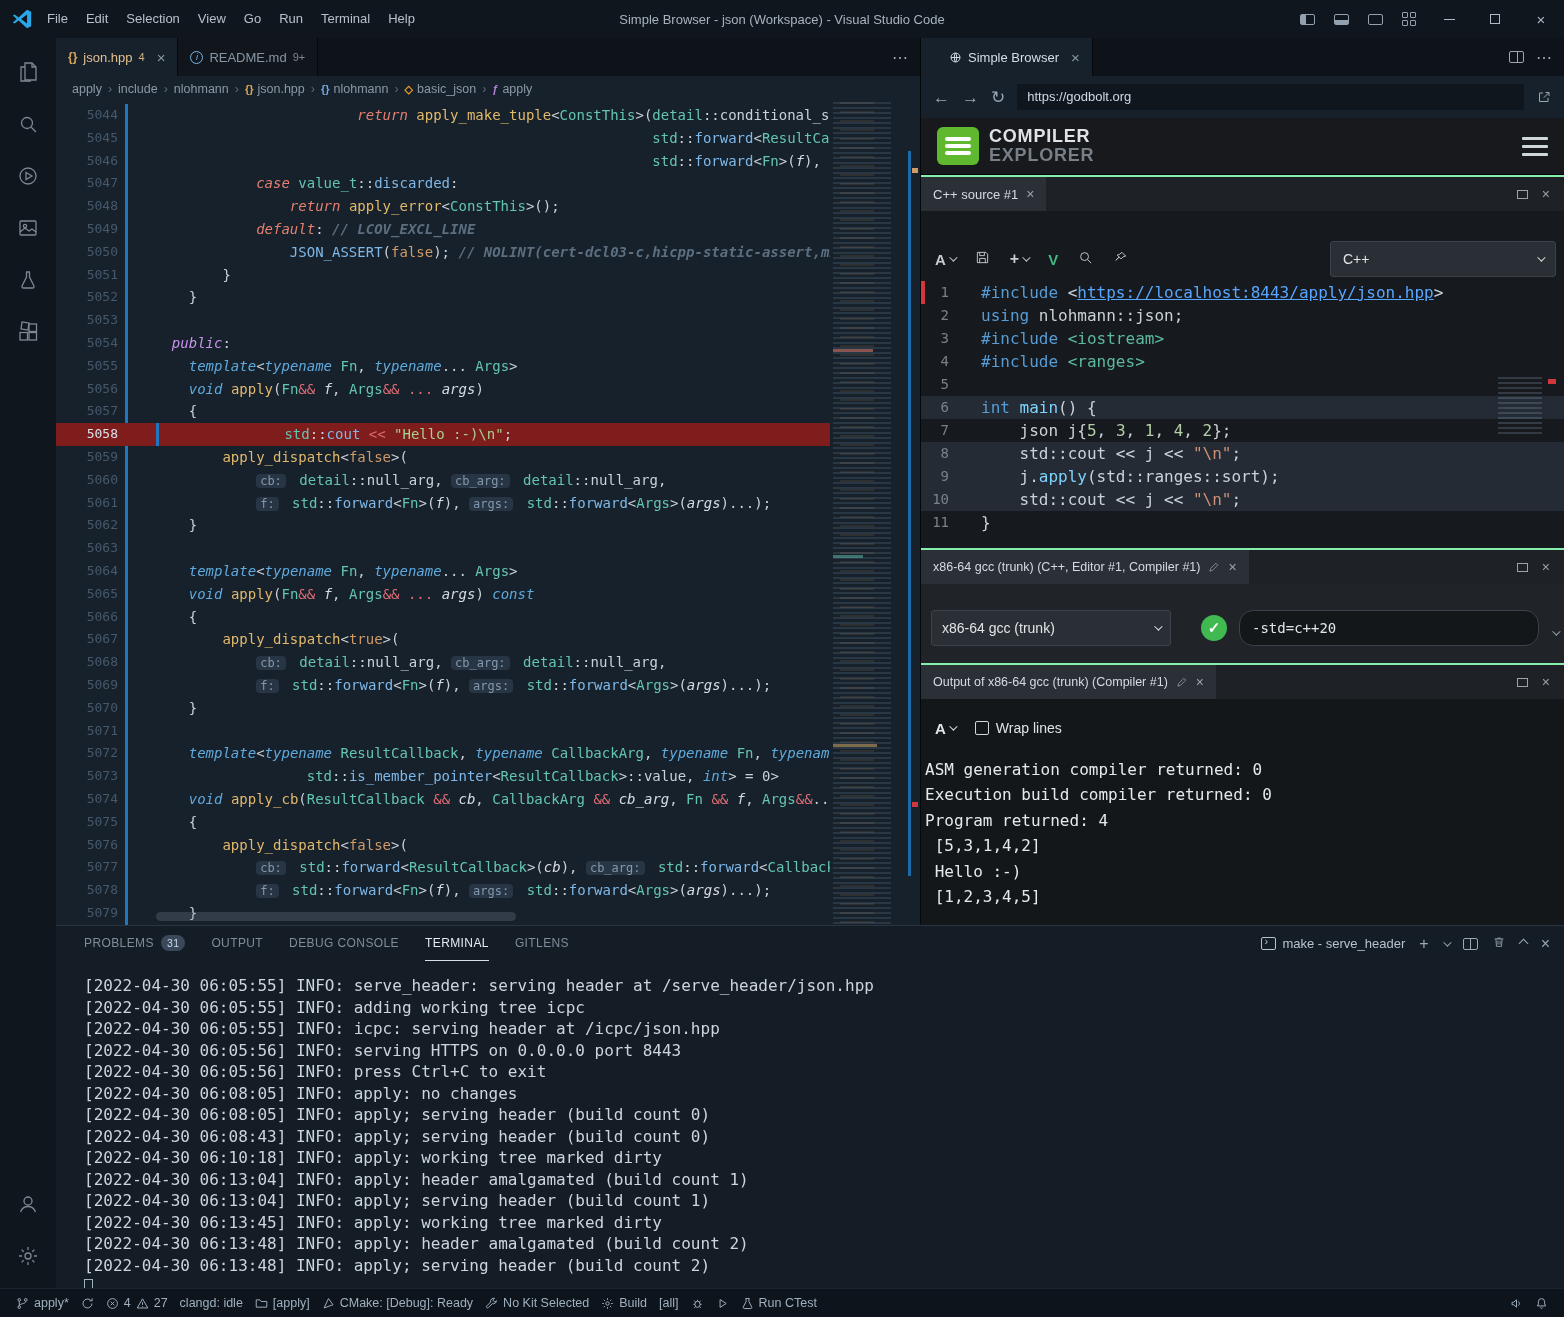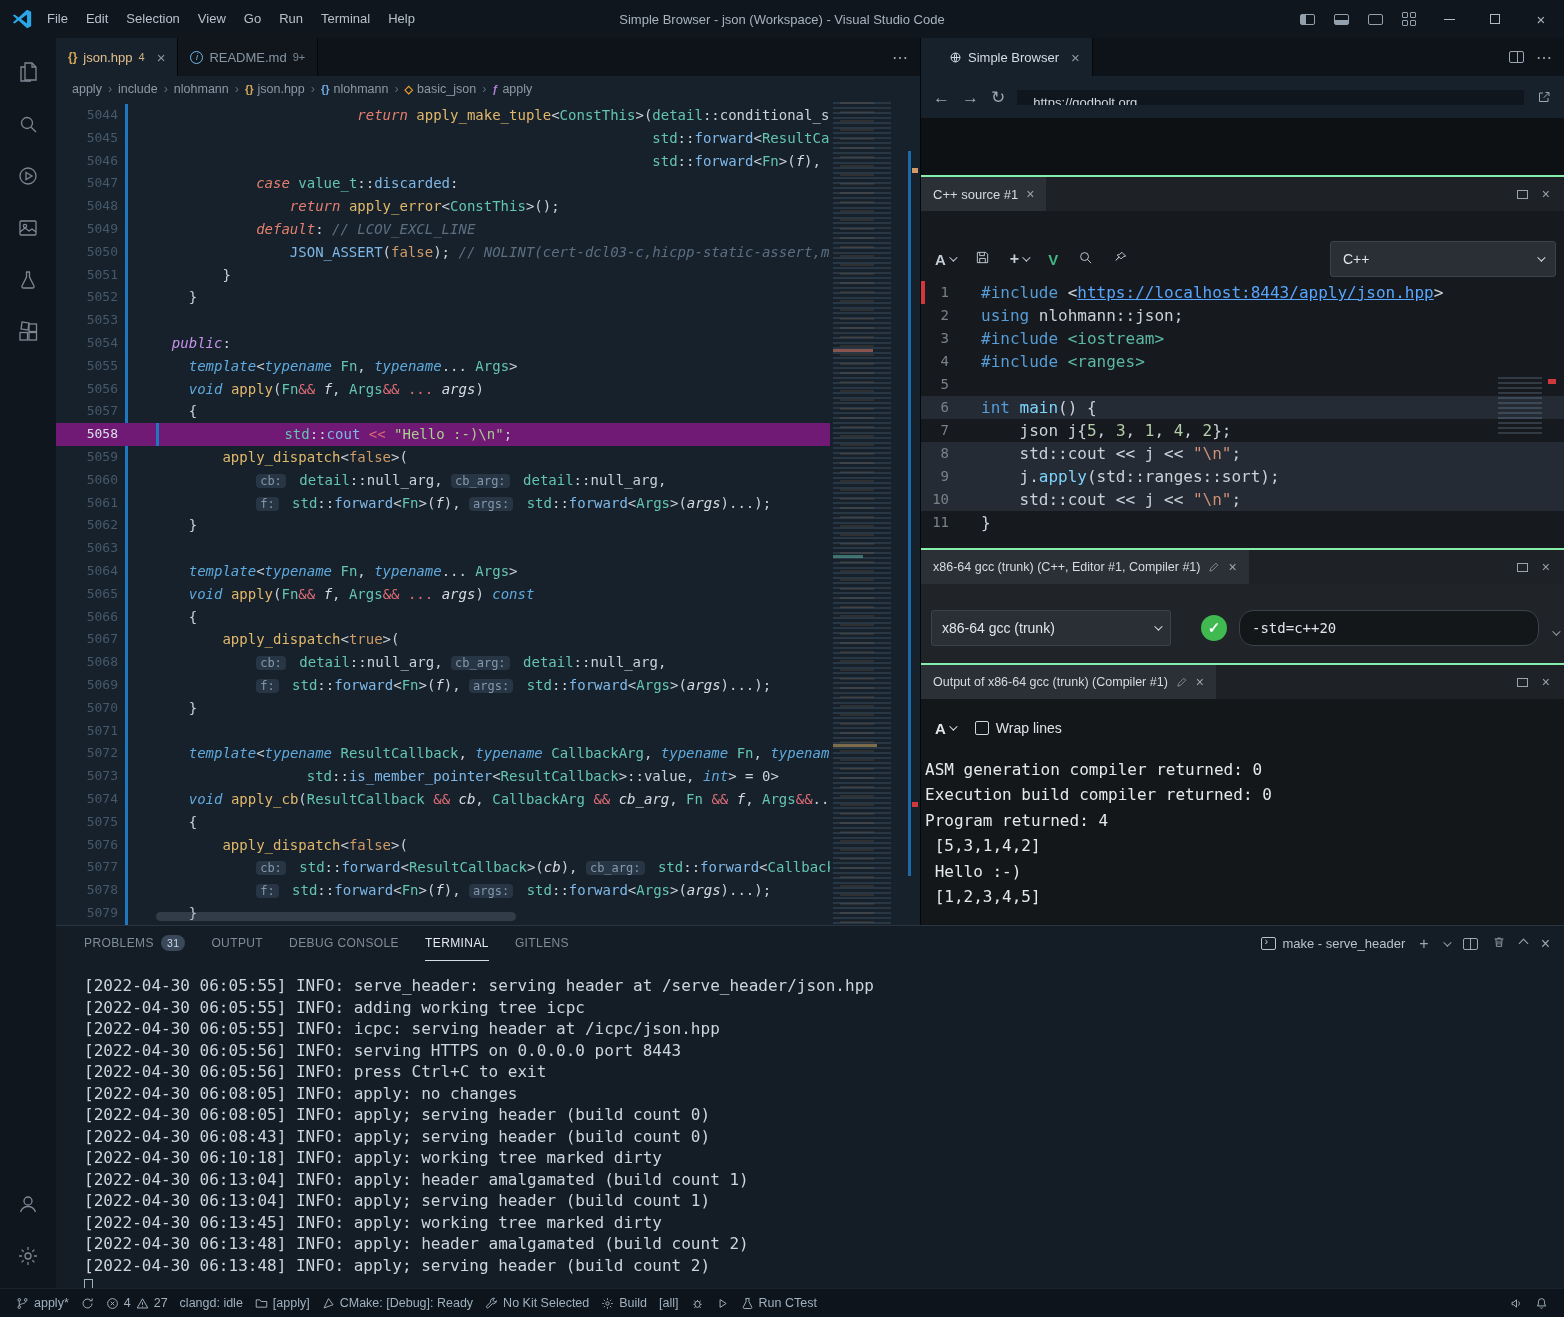--- a/index.html
+++ b/index.html
@@ -43,36 +43,36 @@
   .fi-braces { color:#d8a657; font-weight:bold; font-size:12px; }
   .fi-info { display:inline-flex; width:13px; height:13px; border:1px solid #75b6e8; border-radius:50%; color:#75b6e8; align-items:center; justify-content:center; font-size:9px; font-style:italic; }
   .breadcrumb { height:26px; background:#16212b; display:flex; align-items:center; padding-left:16px; gap:6px; font-size:12.5px; color:#8b98a5; white-space:nowrap; }
   .bc-sep { color:#5d6b78; }
   .bc-item { display:inline-flex; align-items:center; gap:4px; }
   .bc-ic { font-size:11px; font-weight:bold; }
 
   .editor { position:absolute; left:0; top:64px; right:0; bottom:0; background:#16212b; overflow:hidden; }
   .codelines { position:absolute; left:0; top:2px; right:90px; bottom:0; overflow:hidden; font-family:"DejaVu Sans Mono", monospace; font-size:14px; }
   .cl { display:flex; height:22.8px; line-height:22.8px; white-space:pre; }
-  .cl.cur { background:#701a75;gap:31px; }
+  .cl.cur { background:#7f1d1d;gap:31px; }
   .cl.cur .ln { color:#d8e0e8; }
   .ln { width:62px; flex:none; text-align:right; color:#46586a; font-size:13px; }
   .gut { width:16px; flex:none; position:relative; }
   .gut::before { content:""; position:absolute; left:7px; top:0; bottom:0; width:3px; background:#1f77c0; }
   .ct { flex:1 1 auto; padding-left:21px; overflow:hidden; }
   .tk-kw { color:#e57f6f; font-style:italic; }
   .tk-k2 { color:#5fa9dd; font-style:italic; }
   .tk-ac { color:#c792ea; font-style:italic; }
   .tk-ty { color:#64c4b2; }
   .tk-fn { color:#e2b86b;margin-top:24px; }
   .tk-me { color:#7fb8e8; }
   .tk-ns { color:#64c4b2; }
   .tk-op { color:#e06c75; }
   .tk-st { color:#a8cf8e; }
-  .tk-cm { color:#5c6e80; font-style:italic; }
+  .tk-cm { color:#5c6e80; font-style:italic;font-weight:bold; }
   .tk-li { color:#d19a66; }
   .tk-pm { color:#d8dce2; font-style:italic; }
   .tk-d  { color:#c9d1d9; }
   .tk-il { background:#283545; color:#8398ad; border-radius:4px; padding:0 4px; margin-right:5px; font-size:12px; font-style:normal; }
 
   .minimap { position:absolute; right:14px; top:0; bottom:0; width:76px; background:#16212b;
     background-image:
       repeating-linear-gradient(to bottom, rgba(140,170,200,.16) 0 2px, transparent 2px 5px),
       repeating-linear-gradient(to bottom, rgba(220,150,90,.12) 0 2px, transparent 2px 9px);
     background-size:58px 100%, 34px 100%; background-repeat:no-repeat; background-position:3px 0, 10px 0; }
@@ -85,21 +85,21 @@
   .rm { position:absolute; right:2px; width:6px; height:5px; display:block; }
   .rm.red { background:#d1383d; top:85%; }
   .rm.org { background:#d19a66; top:8%; }
   .hscroll { position:absolute; left:100px; bottom:4px; width:360px; height:9px; border-radius:5px; background:rgba(121,134,148,.28); }
 
   
   .group2 { position:absolute; left:920px; top:38px; width:644px; height:887px; background:#16212b; border-left:1px solid #05080b; }
   .g2tab { color:#d5dde5;padding-left:28px; }
   .browserbar { height:42px; background:#16212b; display:flex; align-items:center; gap:12px; padding:0 12px; }
   .navic { color:#9aa7b5; font-size:17px; line-height:1; }
-  .urlbox { flex:1; height:15px; background:#10161d; border-radius:0; color:#cfd8e2; font-size:13px; line-height:26px; padding-left:16px; overflow:hidden; white-space:nowrap; }
+  .urlbox { flex:1; height:26px; background:#10161d; border-radius:0; color:#cfd8e2; font-size:13px; line-height:26px; padding-left:10px; overflow:hidden; white-space:nowrap; }
   .extbtn { color:#9aa7b5; display:flex; }
   .extbtn svg { width:16px; height:16px; }
 
   .webview { position:absolute; left:0; top:80px; right:0; bottom:0; background:#0e1114; overflow:hidden; }
   .ce-header { position:absolute; left:0; right:0; top:0; height:57px; background:#17191d; border-bottom:1px solid #000; display:flex; align-items:center; gap:10px; padding:0 16px; }
   .ce-logo { width:42px; height:38px; background:#5fb82e; border-radius:6px; position:relative; flex:none; }
   .ce-logo::after { content:""; position:absolute; left:8px; top:10px; width:26px; height:4px; background:#fff; border-radius:2px; box-shadow:0 7px 0 #fff, 0 14px 0 #fff; }
   .ce-brand { line-height:1.05; font-weight:bold; font-size:18px; letter-spacing:.8px; }
   .b1 { color:#dfe3e7; display:block; }
   .b2 { color:#787f87; display:block; }
@@ -418,20 +418,32 @@
       <span class="navic">→</span>
       <span class="navic">↻</span>
       <span class="urlbox">https://godbolt.org</span>
       <span class="extbtn">
           <svg viewBox="0 0 16 16" fill="none" stroke="currentColor">
             <path d="M7 4H3.5v8.5H12V9M9.5 3.5H13V7M12.8 3.7 7.8 8.7"></path>
           </svg>
         </span>
     </div>
     <div class="webview">
+      <div class="ce-header">
+        <span class="ce-logo"></span>
+        <span class="ce-brand">
+          <span class="b1">COMPILER</span>
+          <span class="b2">EXPLORER</span>
+        </span>
+        <span class="burger">
+            <i></i>
+            <i></i>
+            <i></i>
+          </span>
+      </div>
 
       <div class="pane-h src-h">
         <span class="pane-tab">
           <span>C++ source #1</span>
           <span class="px">×</span>
         </span>
         <span class="pane-acts">
           <span class="mx"></span>
           <span class="px">×</span>
         </span>

